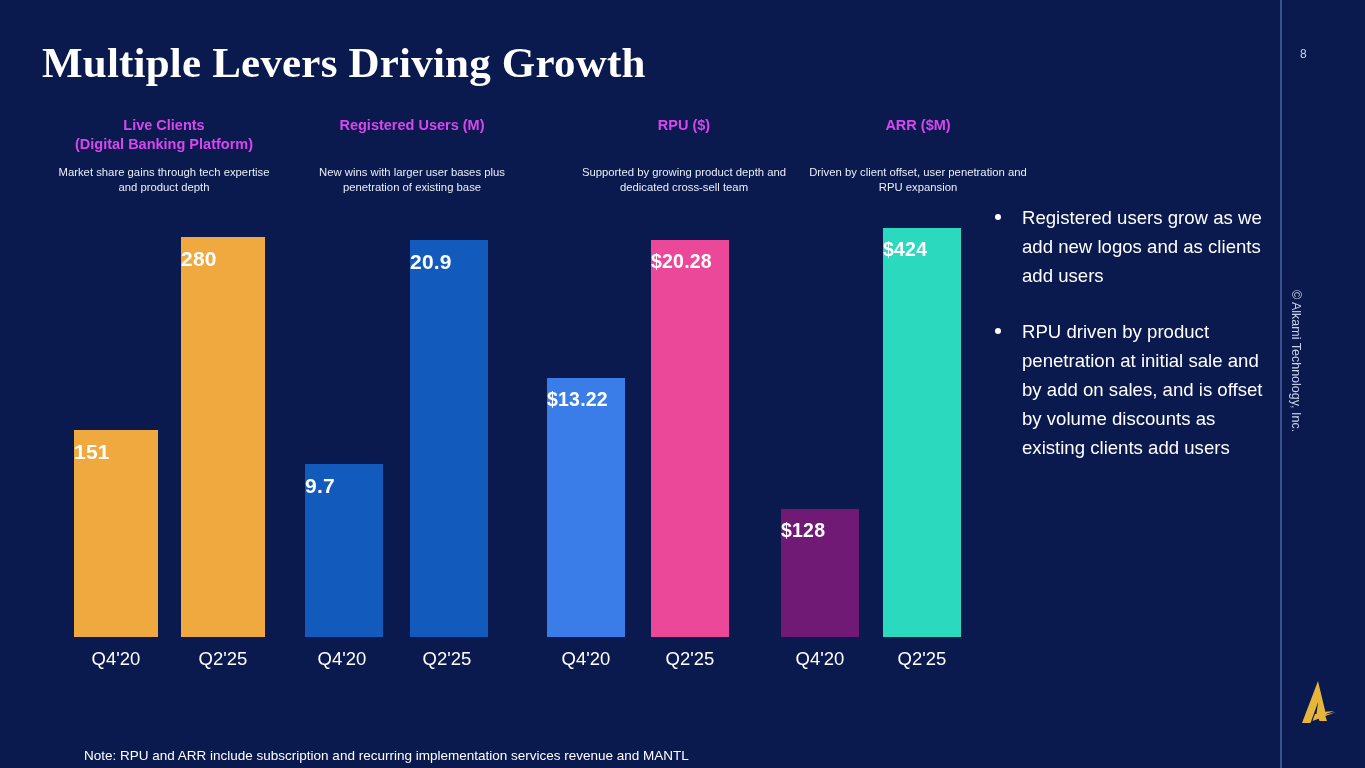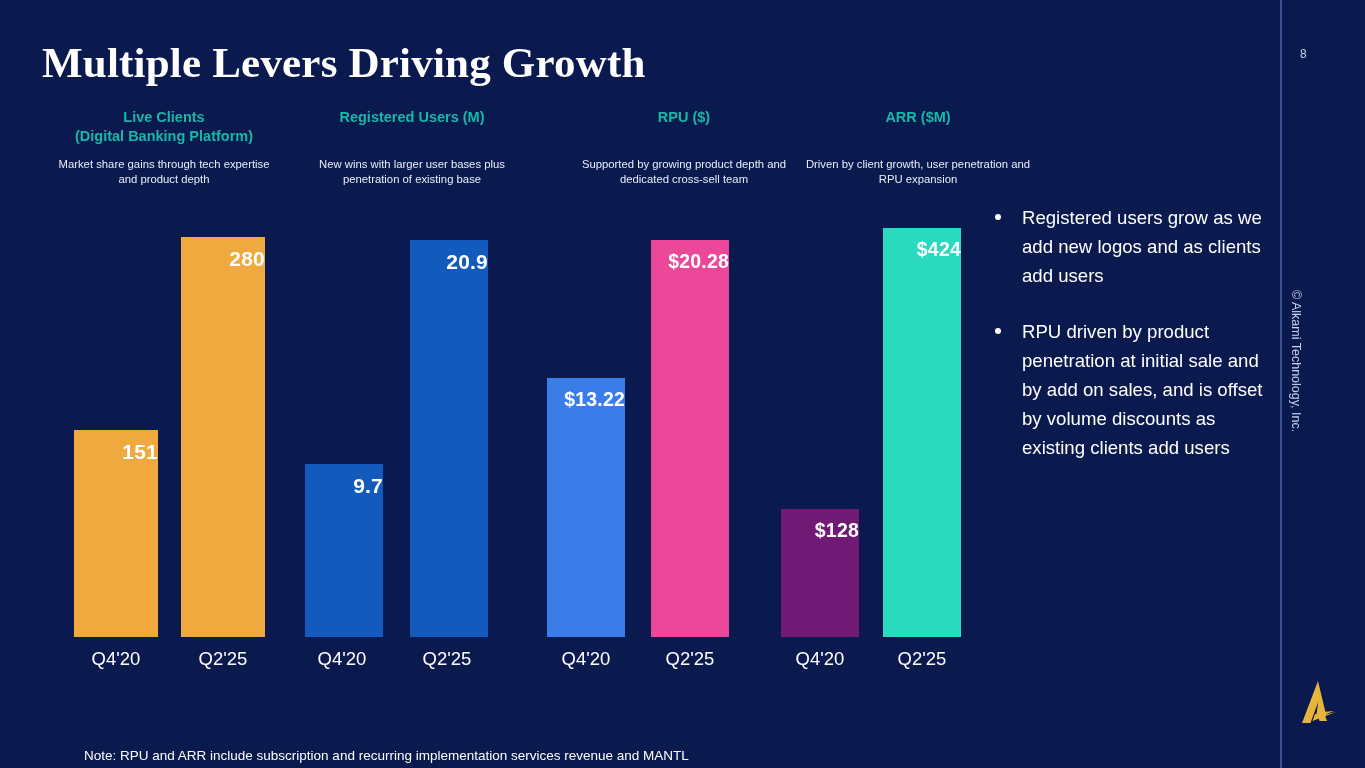--- a/index.html
+++ b/index.html
@@ -35,21 +35,22 @@
   }
   .col-head {
     position: absolute;
     text-align: center;
     color: #FFFFFF;
   }
   .col-head .ch-title {
     font-size: 14.5px;
     font-weight: bold;
     line-height: 19px;
-    color: #14b8a6;
+    color: #d946ef;
+    margin-top: 8px;
   }
   .col-head .ch-sub {
     margin-top: 11px;
     font-size: 11.3px;
     font-weight: normal;
     line-height: 15px;
     color: #EAEEF8;
   }
 
   
@@ -59,21 +60,21 @@
     width: 1000px; height: 768px;
   }
   .bar {
     position: absolute;
     bottom: 131px;           
   }
   .bar-label {
     position: absolute;
     left: 0; right: 0;
     top: 10px;
-    text-align: right;
+    text-align: left;
     color: #FFFFFF;
     font-weight: bold;
     font-size: 21px;
     letter-spacing: 0.2px;
   }
   .bar-label.small { font-size: 19.5px; }
   .x-label {
     position: absolute;
     top: 648px;
     text-align: center;
@@ -167,21 +168,21 @@
       <div class="ch-title">
         <div>RPU ($)</div>
       </div>
       <div class="ch-sub" style="margin-top:30px;">Supported by growing product depth and dedicated cross-sell team</div>
     </div>
 
     <div class="col-head" style="left:754px; top:0px; width:232px;">
       <div class="ch-title">
         <div>ARR ($M)</div>
       </div>
-      <div class="ch-sub" style="margin-top:30px;">Driven by client growth, user penetration and RPU expansion</div>
+      <div class="ch-sub" style="margin-top:30px;">Driven by client offset, user penetration and RPU expansion</div>
     </div>
   </div>
 
   <div class="chart">
 
     <div class="bar" style="left:74px; width:84px; height:207px; background:#F0A93E;">
       <div class="bar-label">151</div>
     </div>
     <div class="bar" style="left:181px; width:84px; height:400px; background:#F0A93E;">
       <div class="bar-label">280</div>

